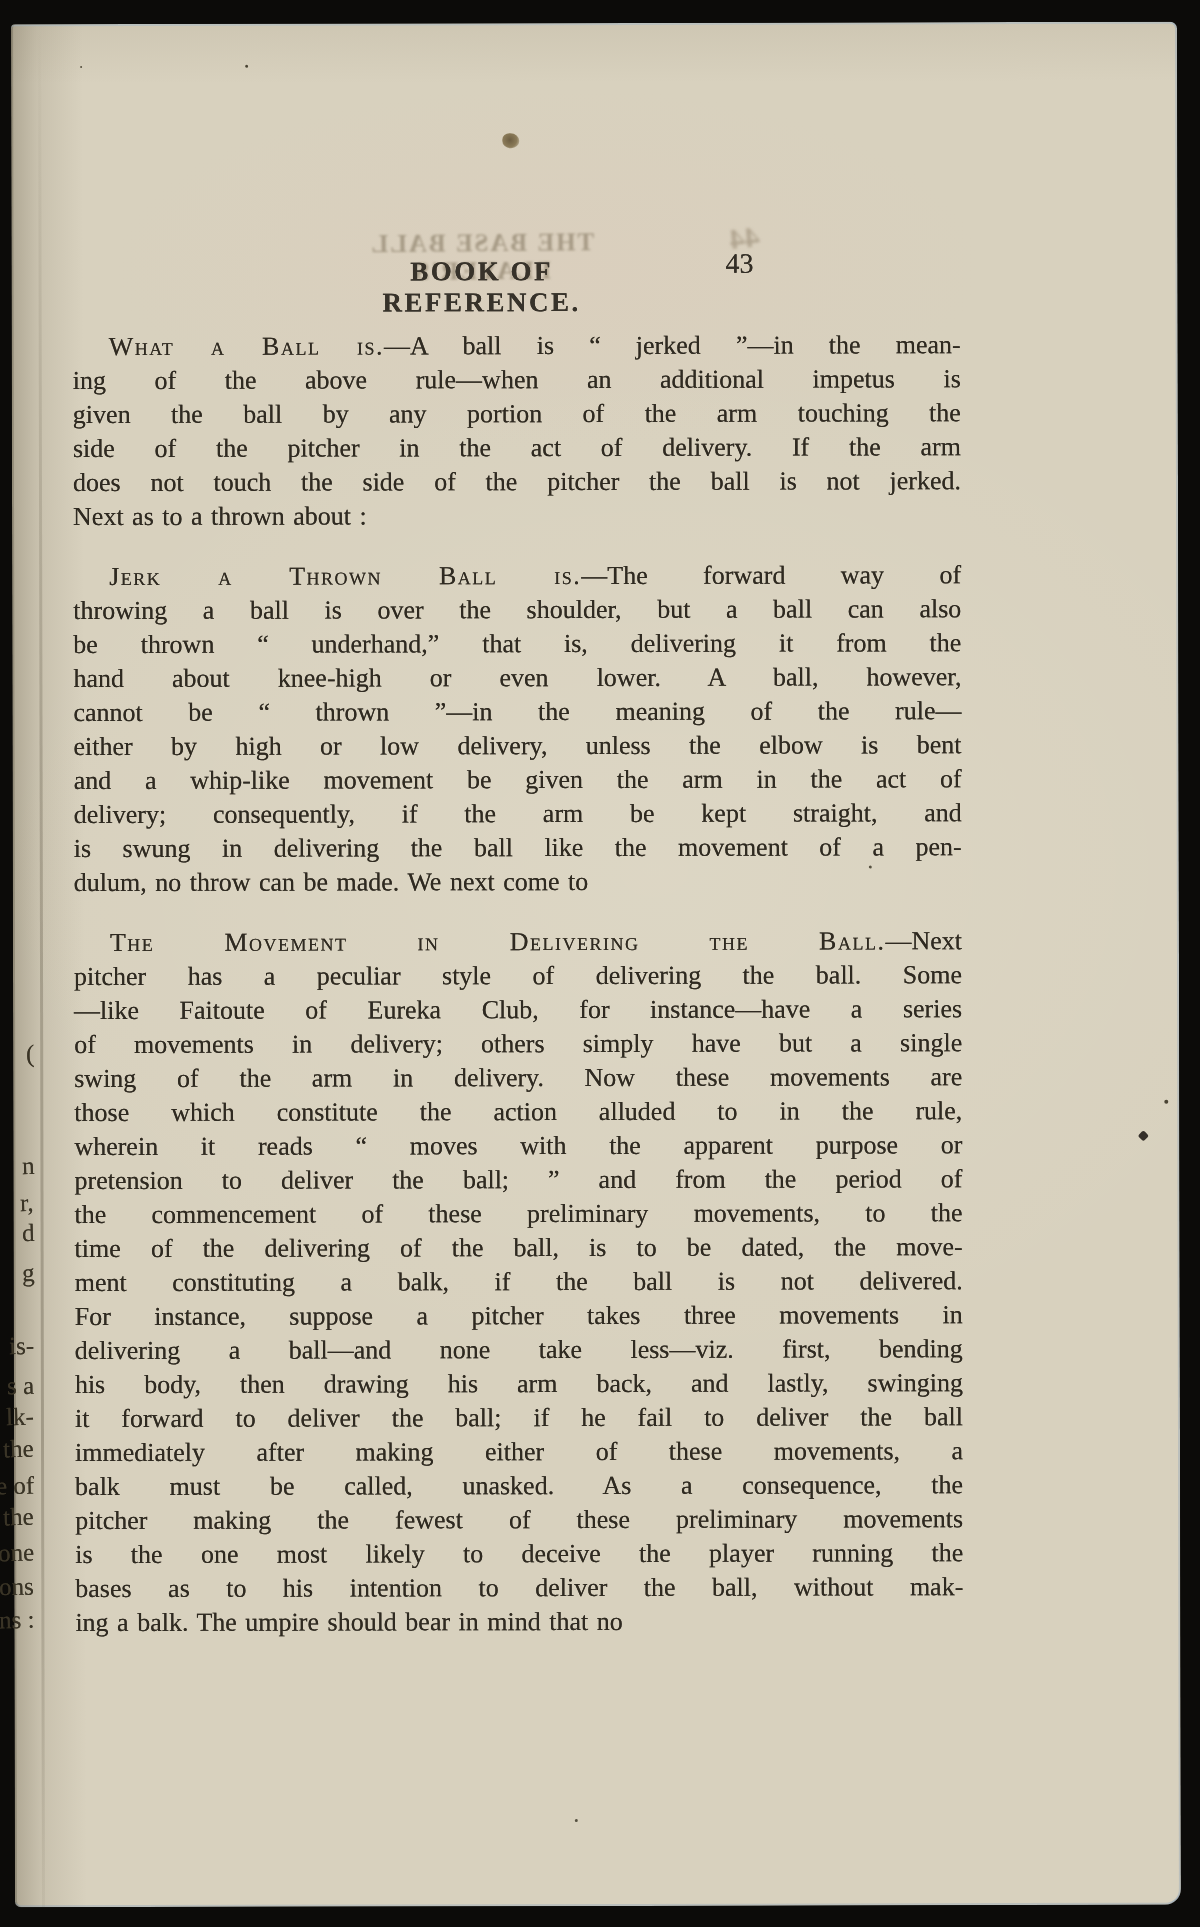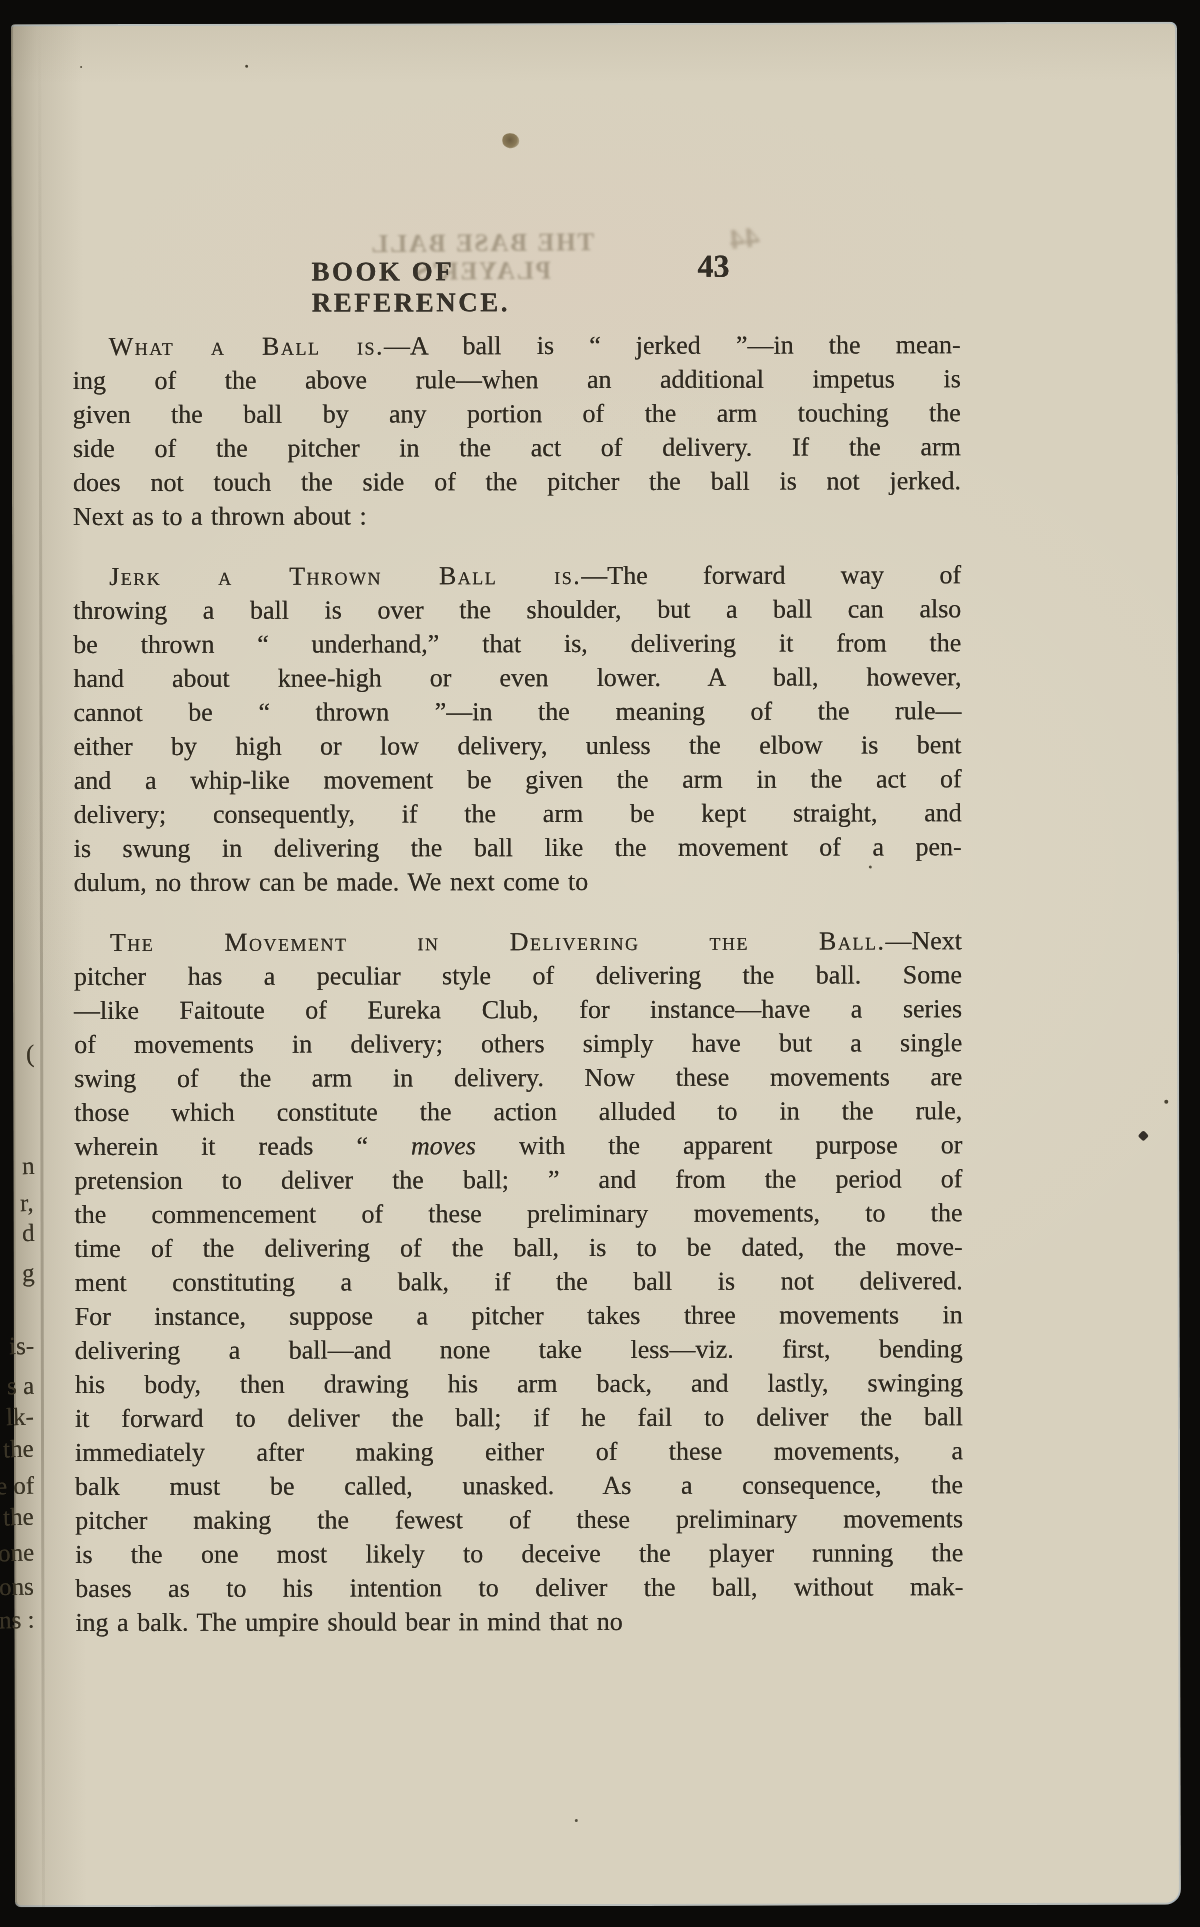--- a/index.html
+++ b/index.html
@@ -44,31 +44,32 @@
     left: 27px; top: 0;
     width: 3px; height: 100%;
     background: linear-gradient(180deg, rgba(70,62,44,0.0) 0%, rgba(70,62,44,0.25) 40%, rgba(70,62,44,0.30) 75%, rgba(70,62,44,0.05) 100%);
   }
 
   
   .running-header {
     position: absolute;
     left: 300px; top: 233px;
     width: 340px;
+    text-align: center;
     font-size: 27px;
     font-weight: 700;
     letter-spacing: 2.5px;
     color: #37322a;
     text-shadow: 0 0 0.5px #37322a;
   }
   .page-number {
     position: absolute;
-    left: 686px; top: 225px;
-    font-size: 32px;
-    font-weight: 700;
+    left: 714px; top: 225px;
+    font-size: 28px;
+    font-weight: 400;
     color: #332e26;
     text-shadow: 0 0 0.5px #332e26;
   }
 
   
   .bleed-header {
     position: absolute;
     left: 298px; top: 206px;
     width: 345px;
     text-align: center;
@@ -99,21 +100,21 @@
     color: var(--ink);
     text-shadow: 0 0 0.5px rgba(47,42,33,0.85);
     word-spacing: 2px;
   }
   .paragraph { margin-bottom: 26px; }
   .paragraph:last-child { margin-bottom: 0; }
   .line { text-align: justify; text-align-last: justify; white-space: normal; }
   .line.first { text-indent: 36px; }
   .line.last { text-align-last: left; }
   .smallcaps { font-variant: small-caps; letter-spacing: 1.5px; }
-  .italic { font-style: italic; }
+  .italic { }
 
   
   .gutter-fragments {
     position: absolute;
     left: 0; top: 840px;
     width: 42px; height: 830px;
   }
   .gutter-fragment {
     position: absolute;
     right: 8px;

